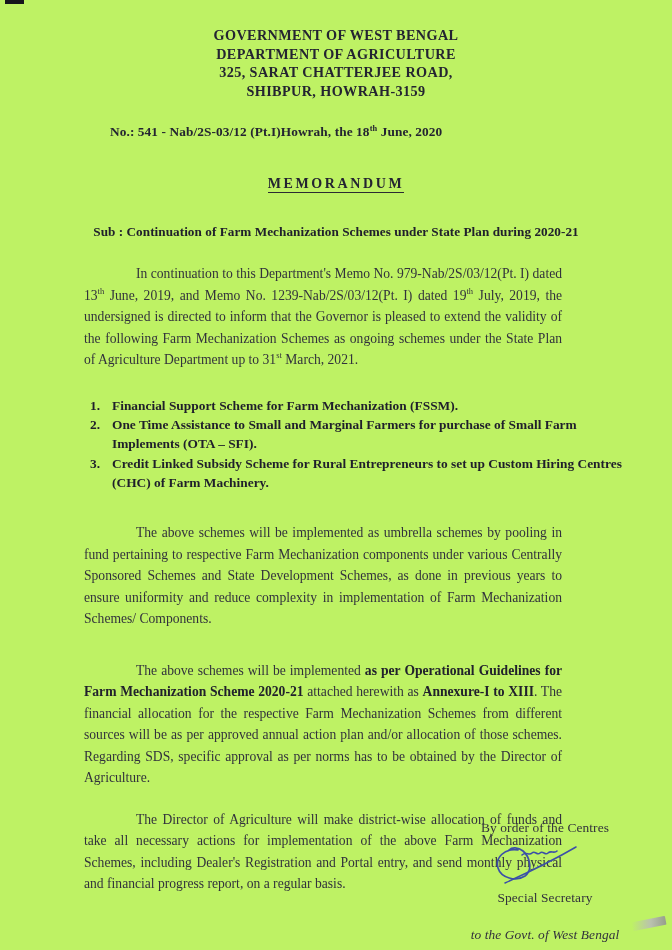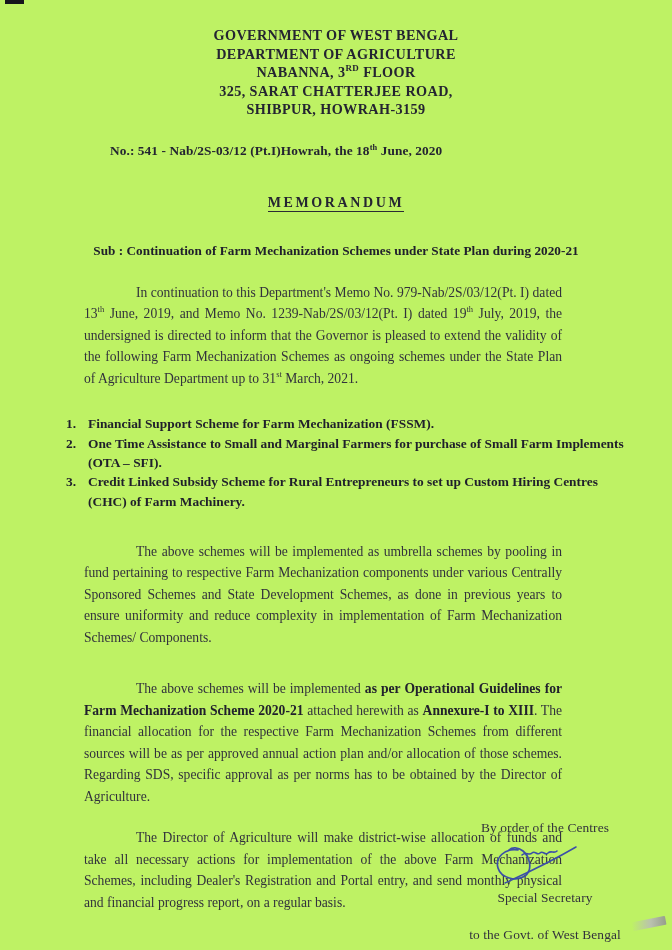--- a/index.html
+++ b/index.html
@@ -105,21 +105,21 @@
   }
   p.para.p1 { margin-top: 23px; }
   p.para.p2 { margin-top: 30px; }
   p.para.p3 { margin-top: 30px; }
   p.para.p4 { margin-top: 20px; }
   p.para b { font-weight: bold; color: #21212c; }
 
   
   ol.schemes {
     margin: 25px 0 0 0;
-    padding: 0 40px 0 88px;
+    padding: 0 40px 0 112px;
     list-style: none;
     counter-reset: sch;
   }
   ol.schemes li {
     counter-increment: sch;
     position: relative;
     font-weight: bold;
     font-size: 13.4px;
     line-height: 19.3px;
     color: #1f1f2b;
@@ -148,36 +148,35 @@
     height: 52px;
     margin-top: 2px;
     position: relative;
   }
   .sig-svg-wrap svg {
     position: absolute;
     left: 52px;
     top: 0;
   }
   .sig-title { margin-top: 0px; letter-spacing: .1px; text-align: center; }
-  .sig-govt { margin-top: 21px; letter-spacing: .1px; }
+  .sig-govt { margin-top: 21px; letter-spacing: .1px; font-style: italic; }
 </style>
 </head>
 <body>
 
 <div class="page">
 
   <div class="artifact-topleft"></div>
   <div class="artifact-bottomright"></div>
 
   <div class="content">
 
     <div class="letterhead">
       <div class="ln">GOVERNMENT OF WEST BENGAL</div>
       <div class="ln">DEPARTMENT OF AGRICULTURE</div>
-      <div class="ln"><span>NABANNA, 3</span><sup>RD</sup> <span>FLOOR</span></div>
       <div class="ln">325, SARAT CHATTERJEE ROAD,</div>
       <div class="ln">SHIBPUR, HOWRAH-3159</div>
     </div>
 
     <div class="refline">
       <div class="memo-no">No.:  541 - Nab/2S-03/12 (Pt.I)</div>
       <div class="place-date"><span>Howrah, the 18</span><sup>th</sup><span> June, 2020</span></div>
     </div>
 
     <div class="memo-title"><span>MEMORANDUM</span></div>

